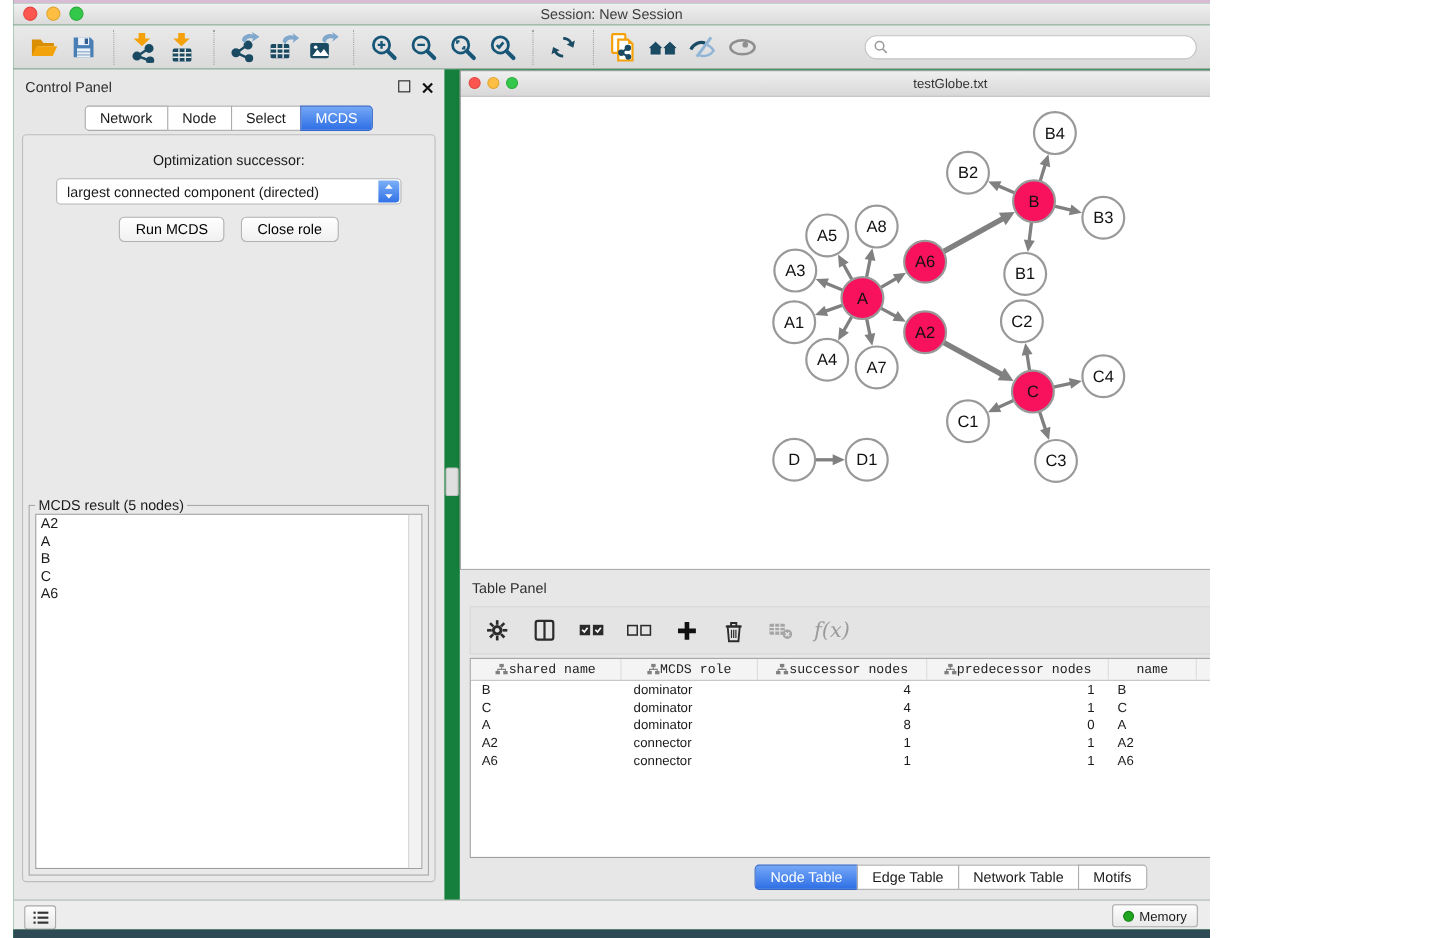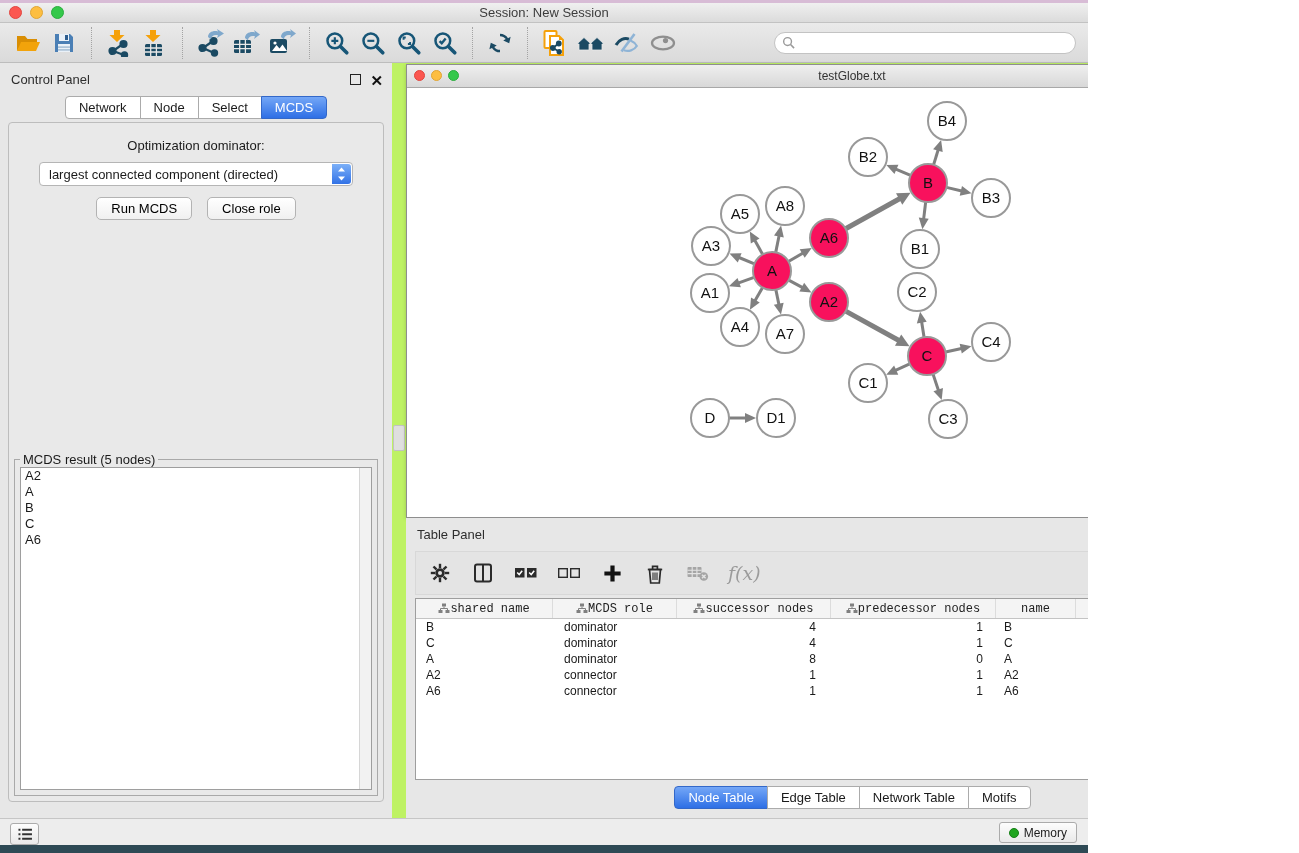--- a/index.html
+++ b/index.html
@@ -1,17 +1,17 @@
 <!DOCTYPE html>
 <html><head>
 <meta charset="utf-8">
 <style>
   html,body{margin:0;padding:0;}
-  #app{position:relative;width:1088px;height:853px;background:#bef264;overflow:hidden;
-       font-family:"Liberation Sans",sans-serif;color:#1a1a1a;}
+  #app{position:relative;width:1088px;height:853px;background:#15803d;overflow:hidden;
+       font-family:"Liberation Sans",sans-serif;color:#1a1a1a;margin-left:12px;}
   
   .top-strip{position:absolute;left:0;top:0;width:100%;height:3px;background:#D8BCD6;}
   .titlebar{position:absolute;left:0;top:3px;width:100%;height:19px;
             background:linear-gradient(#F0F0F0,#DBDBDB);border-bottom:1px solid #C2C2C2;}
   .traffic{position:absolute;left:9px;top:3px;display:flex;gap:8px;}
   .light{width:13px;height:13px;border-radius:50%;box-sizing:border-box;}
   .light.red{background:#FB5750;border:1px solid #E14640;}
   .light.yellow{background:#FDBE41;border:1px solid #E0A535;}
   .light.green{background:#34C84A;border:1px solid #2AAD3E;}
   .title-text{position:absolute;left:0;right:0;top:2px;text-align:center;font-size:13px;color:#3C3C3C;}
@@ -264,21 +264,21 @@
       <span><span class="float-glyph"></span></span>
       <span class="close-glyph">✕</span>
     </div>
     <div class="cp-tabs" id="cp-tabs">
         <div class="seg-tab">Network</div>
         <div class="seg-tab">Node</div>
         <div class="seg-tab">Select</div>
         <div class="seg-tab selected">MCDS</div>
       </div>
     <div class="cp-body">
-      <div class="opt-label">Optimization dominator:</div>
+      <div class="opt-label">Optimization successor:</div>
       <div class="dropdown">
         <span>largest connected component (directed)</span>
         <span class="dd-stepper">
           <svg width="11" height="16" viewBox="0 0 11 16">
             <path d="M5.5 1.5 L9 5.5 H2z" fill="#fff"></path>
             <path d="M2 10.5 H9 L5.5 14.5z" fill="#fff"></path>
           </svg>
         </span>
       </div>
       <div class="btn-row">

